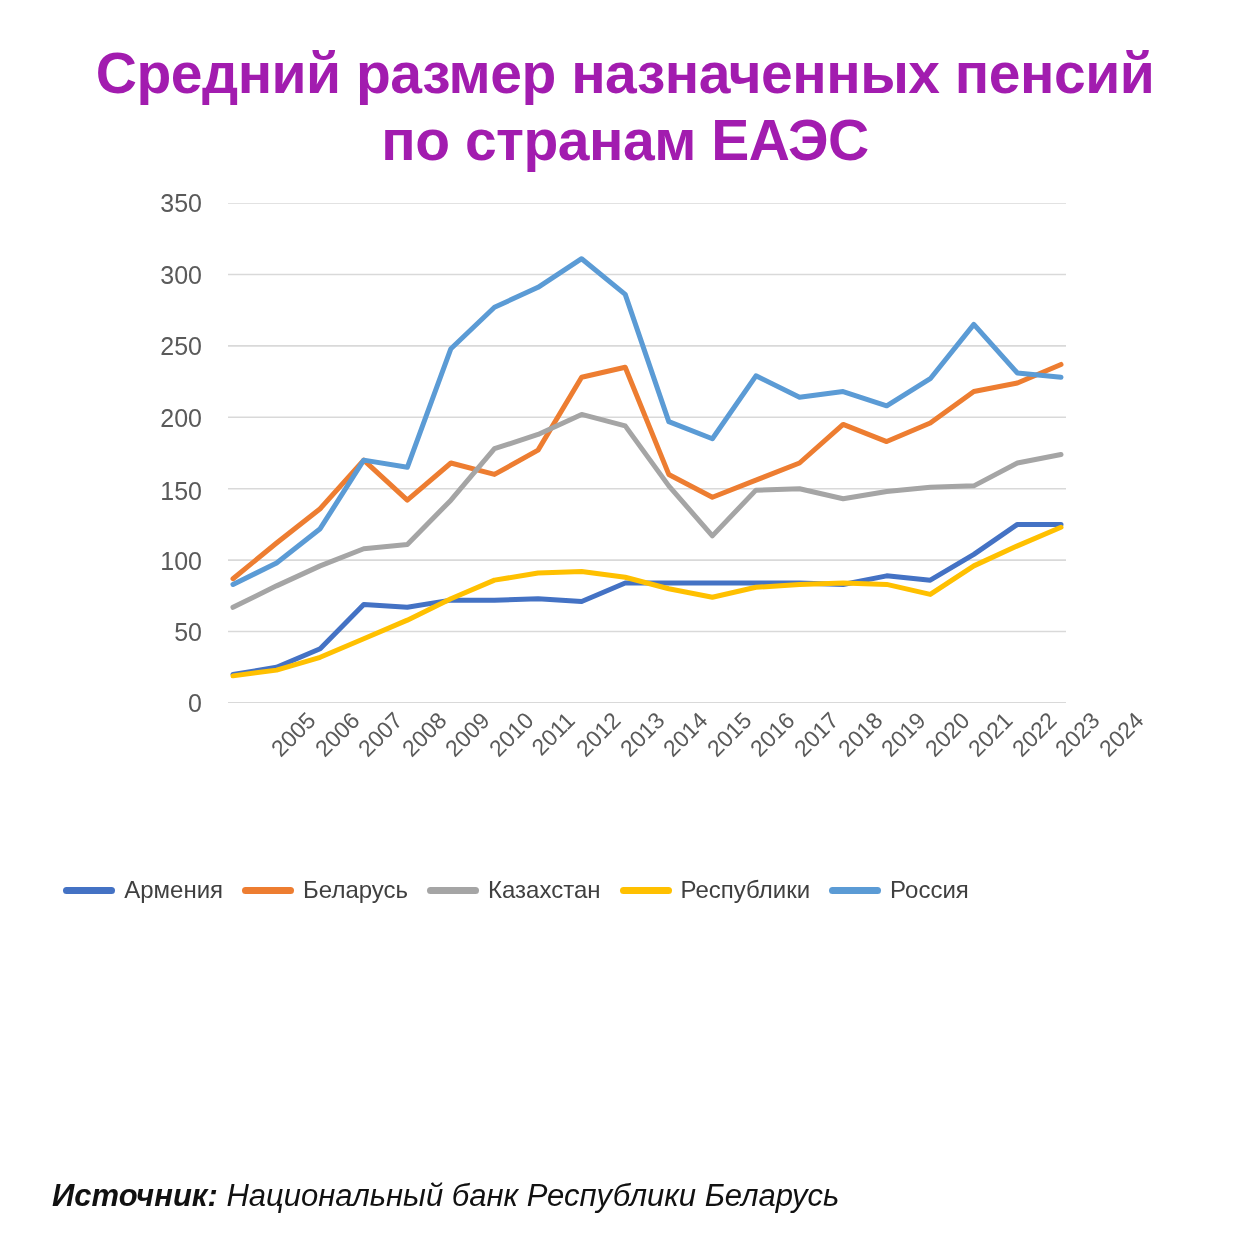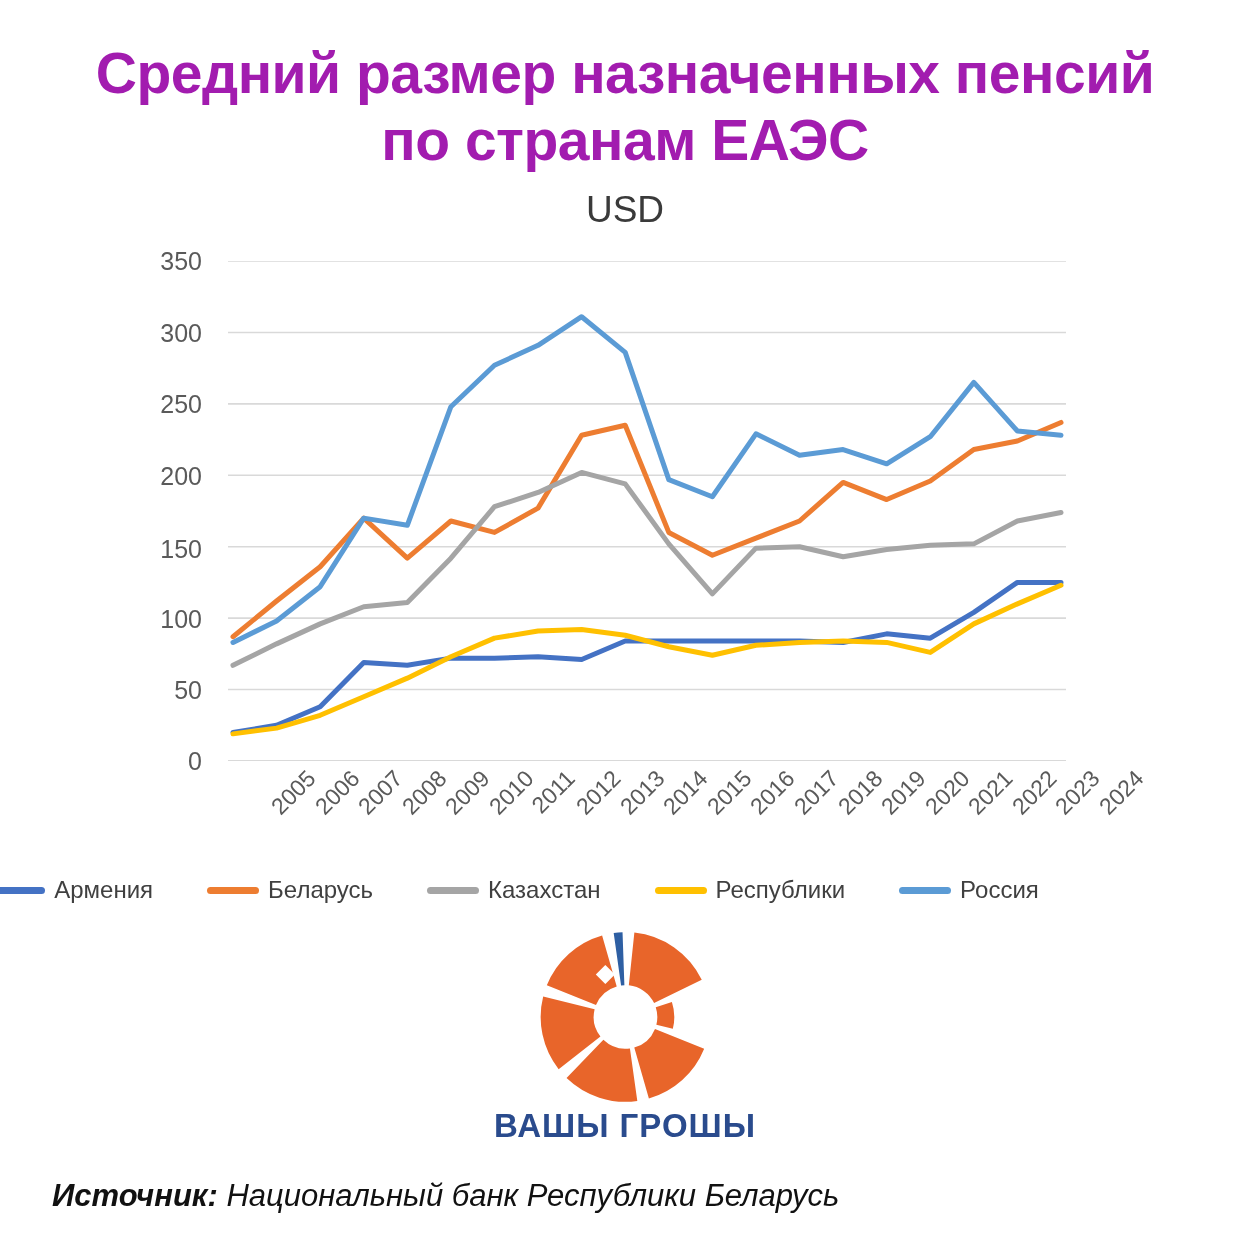--- a/index.html
+++ b/index.html
@@ -49,21 +49,21 @@
     position:absolute;top:0;
     font-size:23px;color:#5a5a5a;
     transform:rotate(-45deg);
     transform-origin:right top;
     white-space:nowrap;
   }
 
   
   .legend{
     position:absolute;left:0;top:876px;width:1032px;
-    display:flex;justify-content:center;align-items:center;gap:54px;
+    display:flex;justify-content:center;align-items:center;gap:19px;
   }
   .legend-item{display:flex;align-items:center;gap:9px;}
   .legend-swatch{width:52px;height:7px;border-radius:4px;display:block;}
   .legend-label{font-size:24px;color:#404040;white-space:nowrap;}
 
   
   .logo-wrap{
     position:absolute;left:0;top:930px;width:1250px;
     display:flex;flex-direction:column;align-items:center;
   }
@@ -80,21 +80,20 @@
   .footer b{font-weight:bold;}
   .footer span.src-text{font-weight:normal;}
 </style>
 </head>
 <body>
 
 <div class="page">
 
   <div class="title-block">
     <h1 class="chart-title">Средний размер назначенных пенсий по странам ЕАЭС</h1>
-    <div class="chart-subtitle">USD</div>
   </div>
 
   <div class="chart-area">
     <div class="ylabels" id="ylabels">
         <div class="ylabel" style="top: 516px;">0</div>
         <div class="ylabel" style="top: 444.571px;">50</div>
         <div class="ylabel" style="top: 373.143px; margin-left: 28px;">100</div>
         <div class="ylabel" style="top: 304px;">150</div>
         <div class="ylabel" style="top: 230.286px;">200</div>
         <div class="ylabel" style="top: 158.857px;">250</div>
@@ -158,33 +157,18 @@
       <div class="legend-item">
         <span class="legend-swatch" style="background: rgb(255, 192, 0);"></span>
         <span class="legend-label">Республики</span>
       </div>
       <div class="legend-item">
         <span class="legend-swatch" style="background: rgb(91, 155, 213);"></span>
         <span class="legend-label">Россия</span>
       </div>
     </div>
 
-  <div class="logo-wrap">
-    <svg class="logo-mark" viewBox="0 0 200 165">
-      <g id="logo-g">
-          <path d="M108.36227706141227,2.4382483705381333 A80,80 0 0 1 171.90352370393336,46.93030825687381 L126.963821388975,68.84886559632767 A30,30 0 0 0 103.13585389802961,52.1643431389518 Z" fill="#E8652A"></path>
-          <path d="M143.74859974957707,67.78521825875242 A46,46 0 0 1 144.63360340869585,93.12840719758472 L129.10887178827988,89.25765686799004 A30,30 0 0 0 128.5316954888546,72.72949016875158 Z" fill="#E8652A"></path>
-          <path d="M174.174708365343,111.96852747327296 A80,80 0 0 1 122.05098846535994,158.9009356750655 L108.26912067450998,110.83785087814957 A30,30 0 0 0 127.81551563700361,93.23819780247736 Z" fill="#E8652A"></path>
-          <path d="M111.13384807680525,161.22144549932563 A80,80 0 0 1 44.427330363280234,139.5471840270921 L79.1602488862301,103.58019401015954 A30,30 0 0 0 104.17519302880197,111.7080420622471 Z" fill="#E8652A"></path>
-          <path d="M36.95913971146225,131.25291802605267 A80,80 0 0 1 22.376341897920284,62.6462483520266 L70.8911282117201,74.74234313200998 A30,30 0 0 0 76.35967739179834,100.46984425976976 Z" fill="#E8652A"></path>
-          <path d="M25.825291634657006,52.03147252672704 A80,80 0 0 1 77.94901153464009,5.099064324934474 L91.73087932549004,53.16214912185043 A30,30 0 0 0 72.18448436299639,70.76180219752264 Z" fill="#E8652A"></path>
-          <path d="M88.8661519231948,2.7785545006743746 A80,80 0 0 1 97.20804026379987,2.0487338384723444 L98.95301509892495,52.01827518942713 A30,30 0 0 0 95.82480697119806,52.29195793775289 Z" fill="#2E5FA3"></path>
-          <path d="M72,42 l9,-9 l9,9 l-9,9 Z" fill="#ffffff"></path>
-        </g>
-    </svg>
-    <div class="logo-text">ВАШЫ ГРОШЫ</div>
-  </div>
 
   <div class="footer">
     <b>Источник:</b><span class="src-text"> Национальный банк Республики Беларусь</span>
   </div>
 
 </div>
 
 </body></html>

